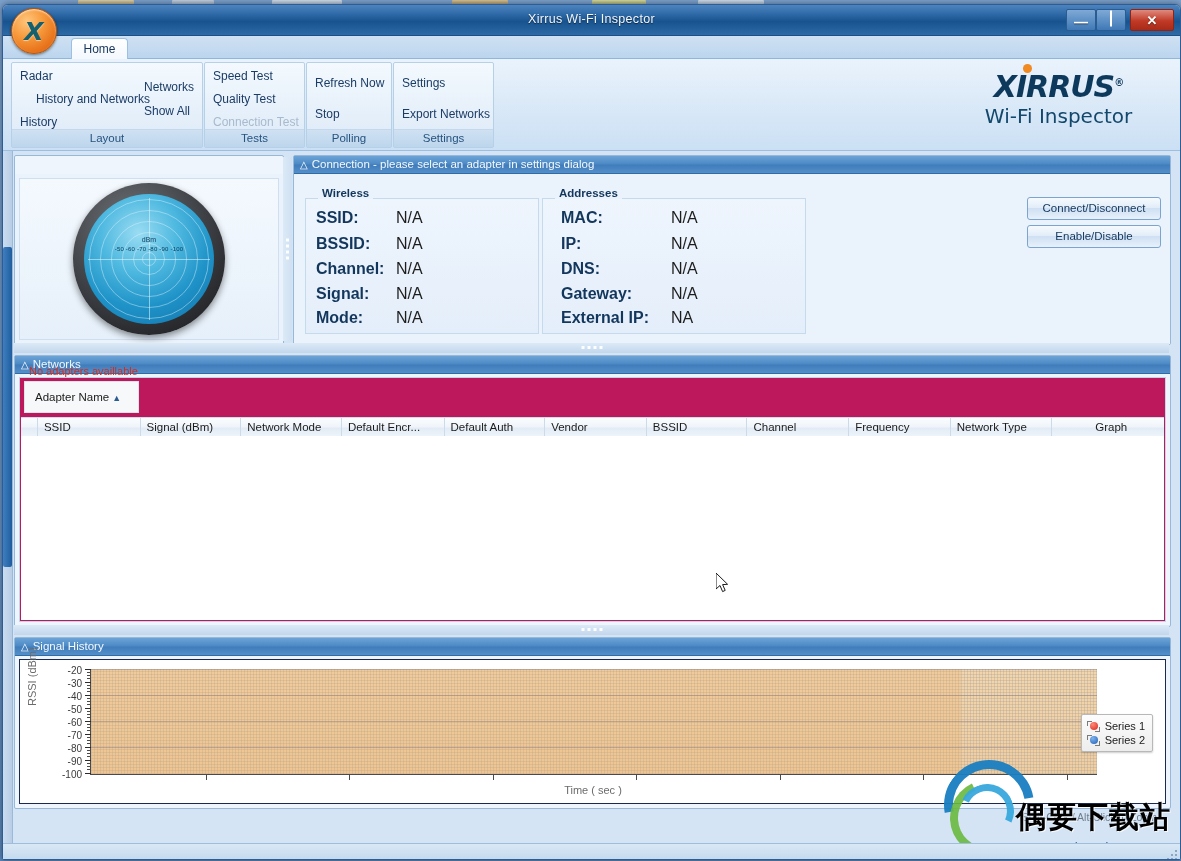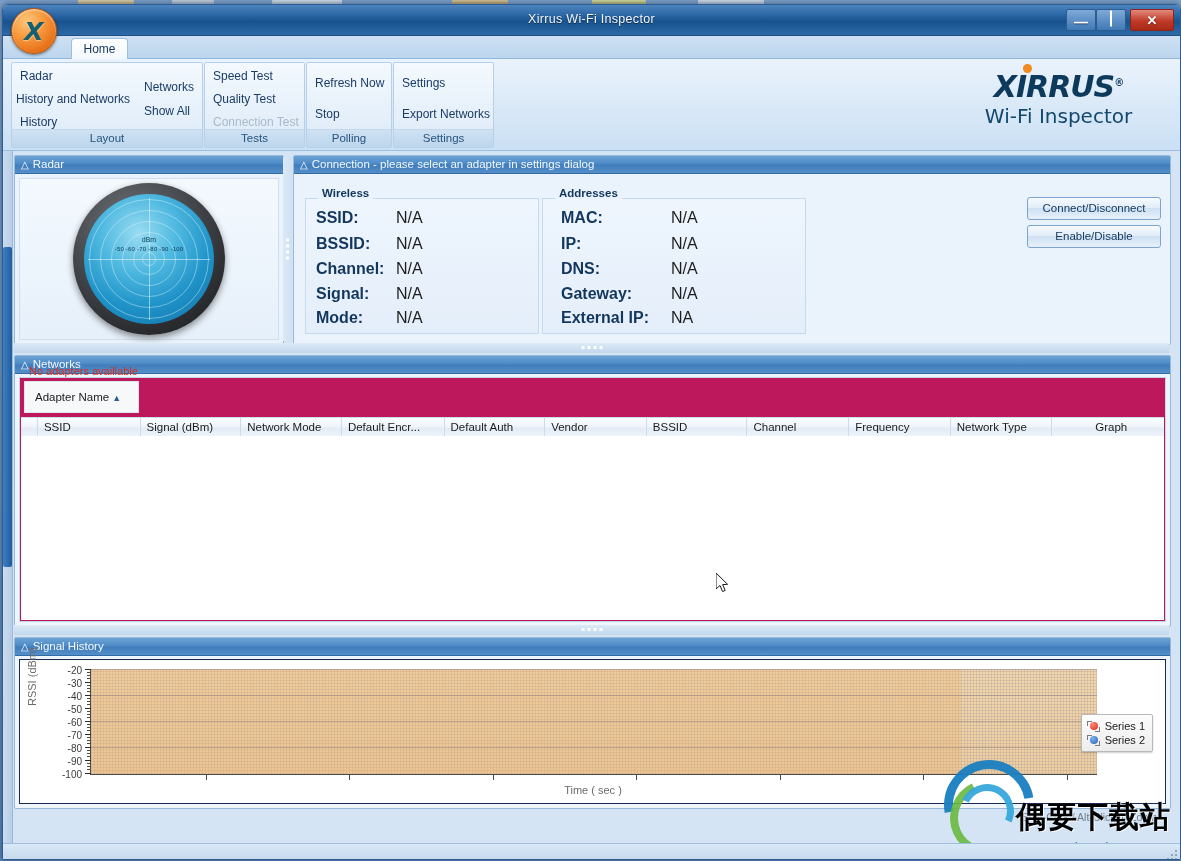--- a/index.html
+++ b/index.html
@@ -268,21 +268,21 @@
   </div>
 
   <div id="tabstrip">
     <div id="tab-home">Home</div>
   </div>
 
   <div id="ribbon">
 
     <div class="rgroup" id="g-layout">
       <div class="ritem" style="left:8px;top:6px;">Radar</div>
-      <div class="ritem" style="left:4px;top:29px;">History and Networks</div>
+      <div class="ritem" style="left:24px;top:29px;">History and Networks</div>
       <div class="ritem" style="left:8px;top:52px;">History</div>
       <div class="ritem" style="left:132px;top:17px;">Networks</div>
       <div class="ritem" style="left:132px;top:41px;">Show All</div>
       <div class="glabel">Layout</div>
     </div>
 
     <div class="rgroup" id="g-tests">
       <div class="ritem" style="left:8px;top:6px;">Speed Test</div>
       <div class="ritem" style="left:8px;top:29px;">Quality Test</div>
       <div class="ritem disabled" style="left:8px;top:52px;">Connection Test</div>
@@ -311,23 +311,20 @@
     </div>
   </div>
 
   <div id="content">
 
     <div id="left-scroll">
       <div id="left-thumb"></div>
     </div>
 
     <div class="panel" id="p-radar">
-      <div class="phdr">
-        <span class="chev">△</span><span>Radar</span>
-      </div>
       <div class="pbody">
         <div id="radar-inner">
           <div id="radar-dish">
             <div id="radar-face">
               <div class="ring" style="width:118px;height:118px;"></div>
               <div class="ring" style="width:96px;height:96px;"></div>
               <div class="ring" style="width:74px;height:74px;"></div>
               <div class="ring" style="width:52px;height:52px;"></div>
               <div class="ring" style="width:30px;height:30px;"></div>
               <div class="ring" style="width:12px;height:12px;"></div>

